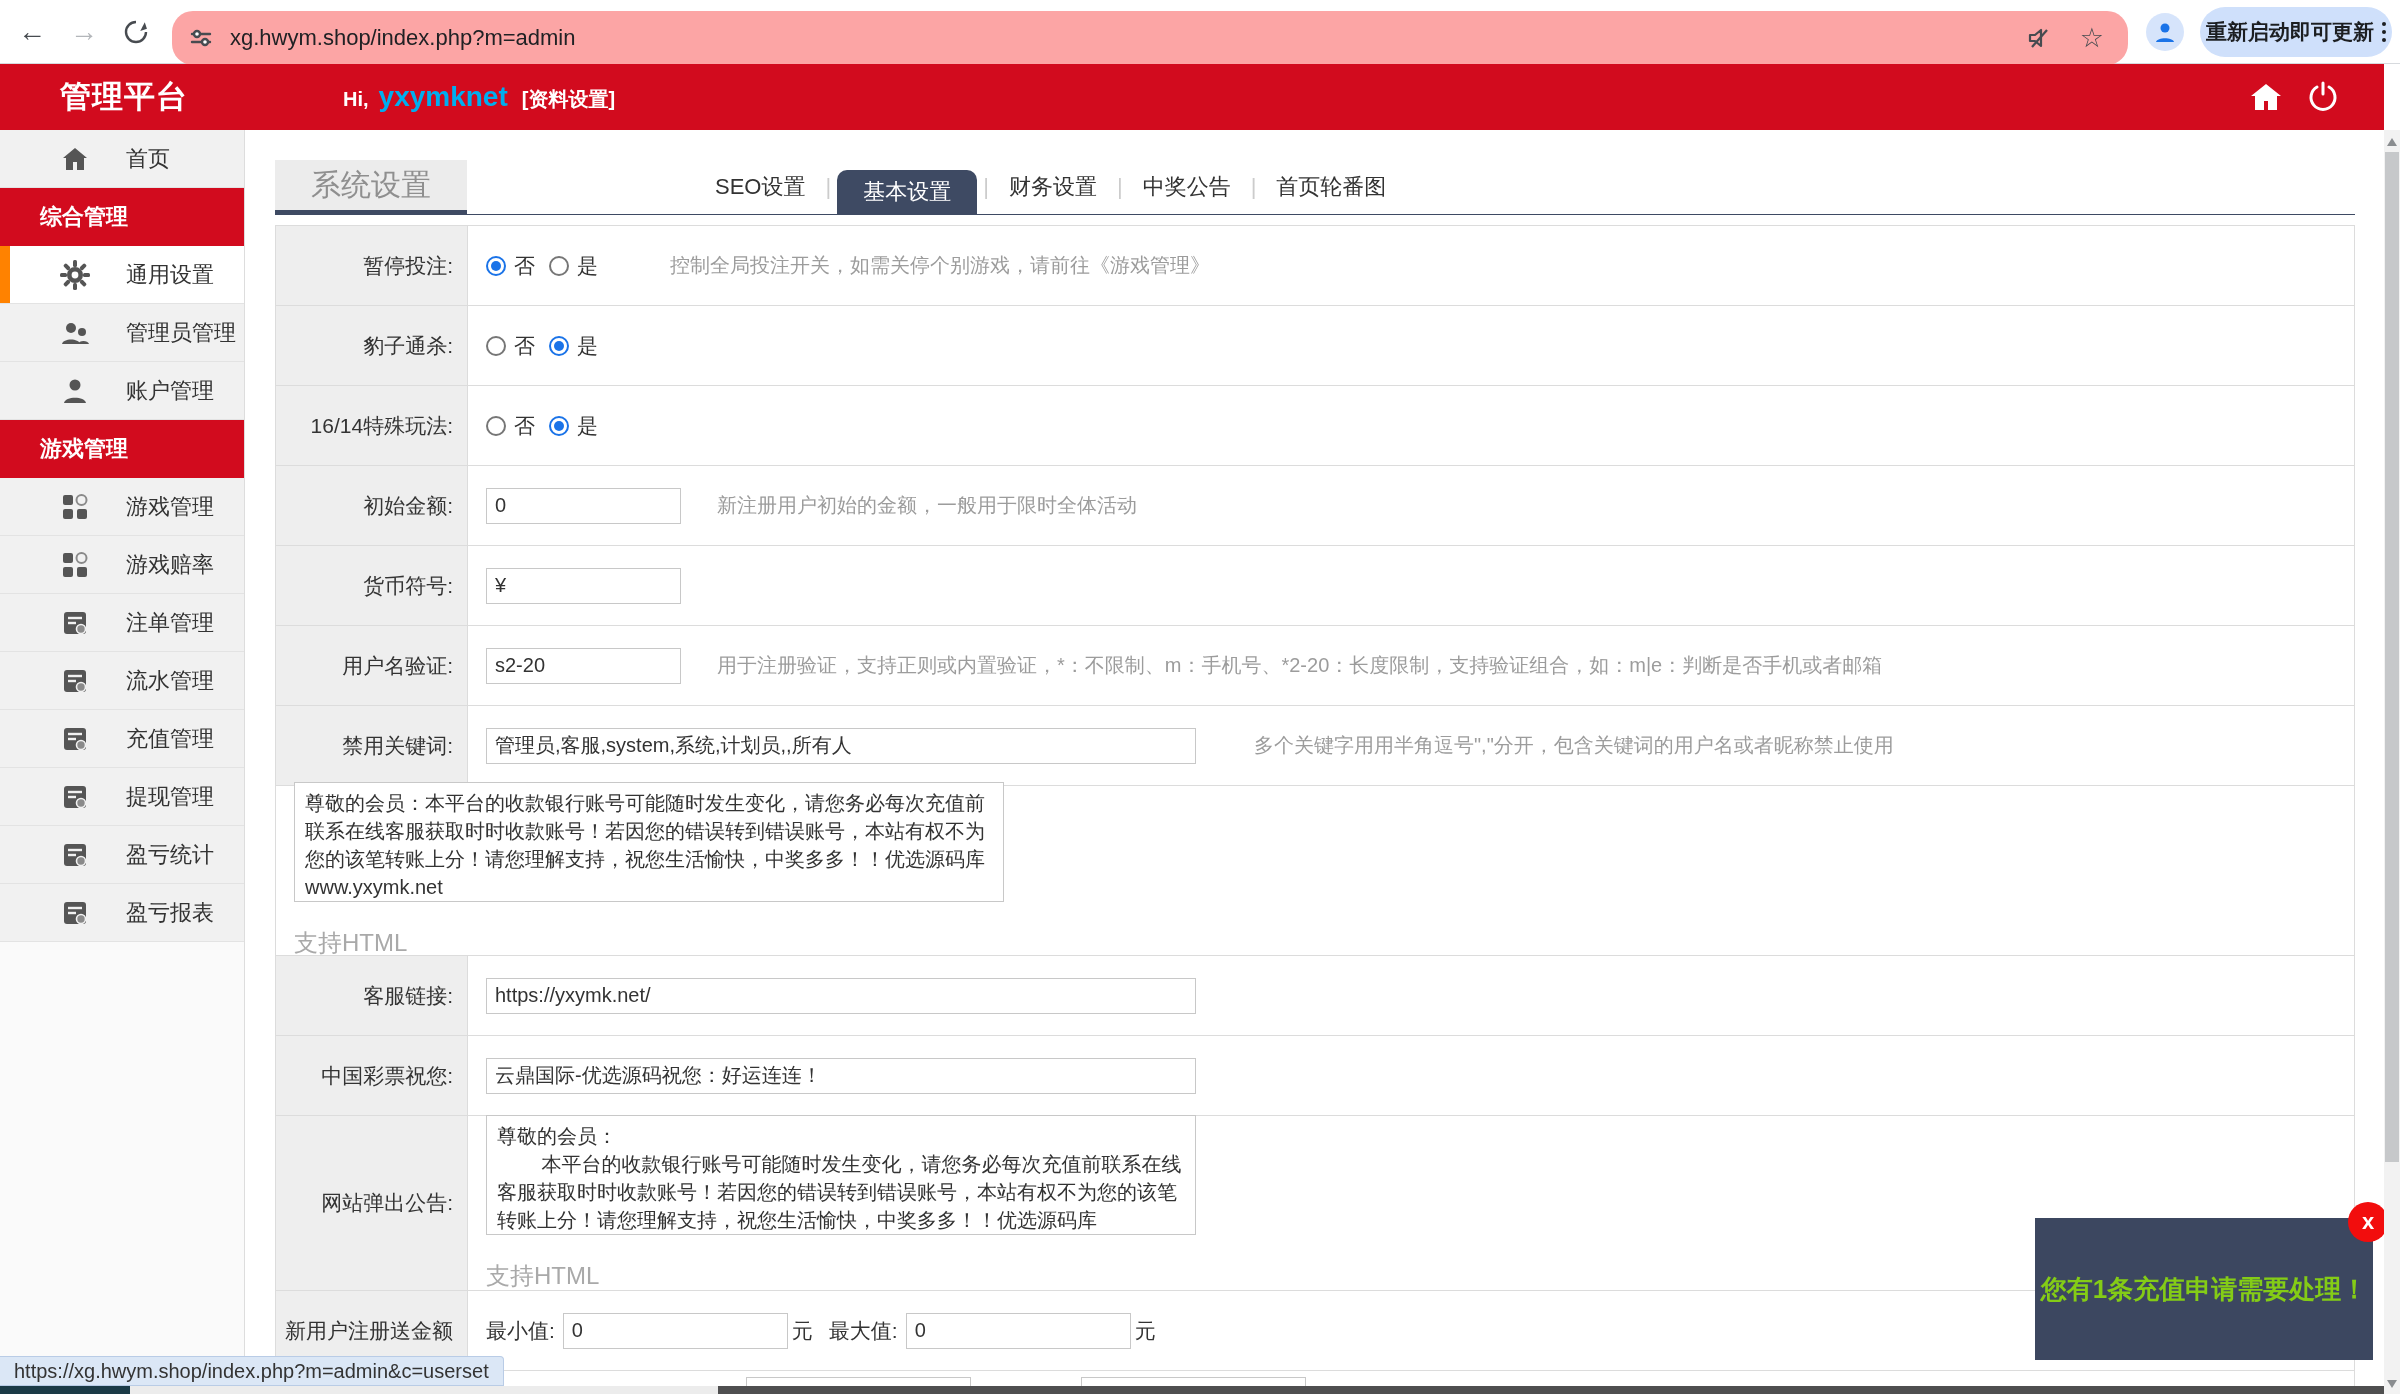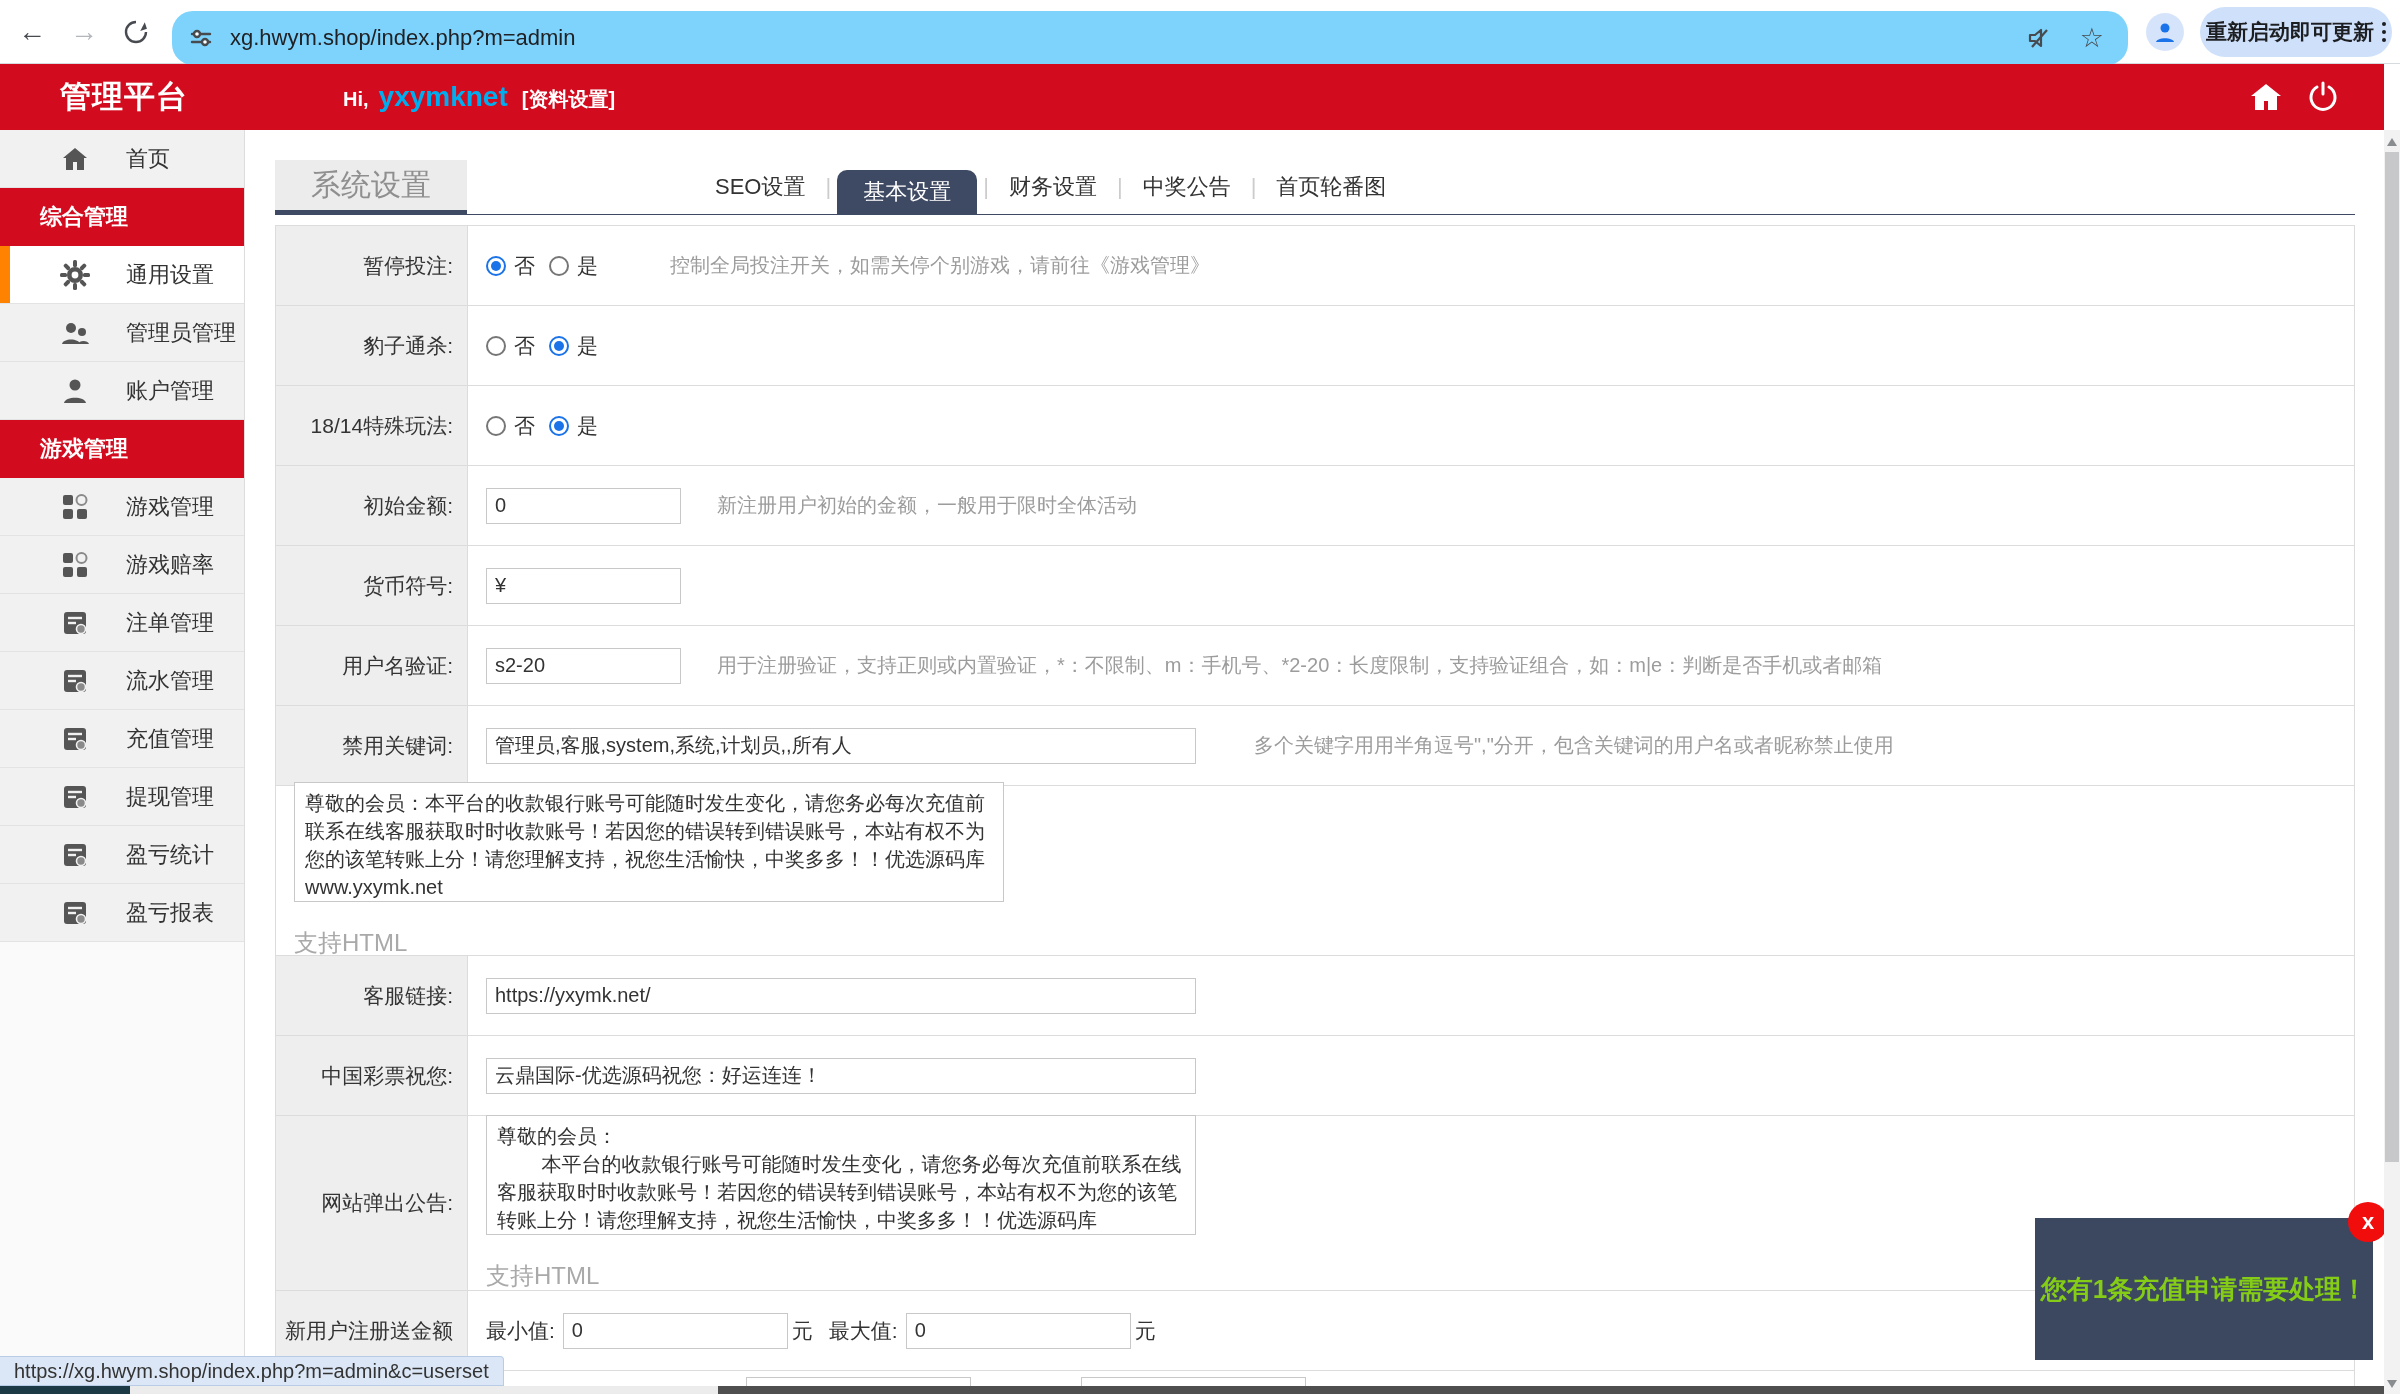--- a/index.html
+++ b/index.html
@@ -3,21 +3,21 @@
 <meta charset="utf-8">
 <style>
   * { margin:0; padding:0; box-sizing:border-box; }
   body { font-family:"Liberation Sans","DejaVu Sans",sans-serif; }
   .screen { position:relative; width:2400px; height:1394px; background:#fff; overflow:hidden; }
 
   
   .browser-bar { position:absolute; left:0; top:0; width:2400px; height:64px; background:#fff; border-bottom:1px solid #d7dade; display:flex; align-items:center; }
   .nav-ico { width:40px; height:40px; display:flex; align-items:center; justify-content:center; font-size:28px; color:#474b50; margin-left:12px; border-radius:50%; }
   .nav-ico.dim { color:#b3b6ba; }
-  .url-pill { position:absolute; left:172px; top:11px; width:1956px; height:54px; background:#7dd3fc; border-radius:21px; display:flex; align-items:center; }
+  .url-pill { position:absolute; left:172px; top:11px; width:1956px; height:54px; background:#fca5a5; border-radius:21px; display:flex; align-items:center; }
   .tune-ico { margin-left:16px; }
   .url-text { margin-left:16px; font-size:22px; color:#202124; }
   .pill-right { position:absolute; right:24px; display:flex; align-items:center; gap:26px; }
   .star-ico { font-size:27px; color:#474b50; }
   .avatar { position:absolute; left:2146px; top:13px; width:38px; height:38px; border-radius:50%; background:#d6e4fb; display:flex; align-items:center; justify-content:center; }
   .update-pill { position:absolute; left:2200px; top:7px; width:192px; height:50px; background:#cfe0fb; border-radius:25px; display:flex; align-items:center; justify-content:center; gap:8px; }
   .update-text { font-size:21px; color:#1c1e21; font-weight:bold; }
   .dots3 { display:flex; flex-direction:column; gap:4px; }
   .dots3 i { width:4px; height:4px; background:#1c1e21; border-radius:50%; }
 
@@ -352,21 +352,21 @@
       <div class="fcell-label">豹子通杀:</div>
       <div class="fcell-content">
         <span class="radio"></span>
         <span class="radio-label">否</span>
         <span class="radio checked"></span>
         <span class="radio-label">是</span>
       </div>
     </div>
 
     <div class="frow h80">
-      <div class="fcell-label">18/14特殊玩法:</div>
+      <div class="fcell-label">16/14特殊玩法:</div>
       <div class="fcell-content">
         <span class="radio"></span>
         <span class="radio-label">否</span>
         <span class="radio checked"></span>
         <span class="radio-label">是</span>
       </div>
     </div>
 
     <div class="frow h80">
       <div class="fcell-label">初始金额:</div>

